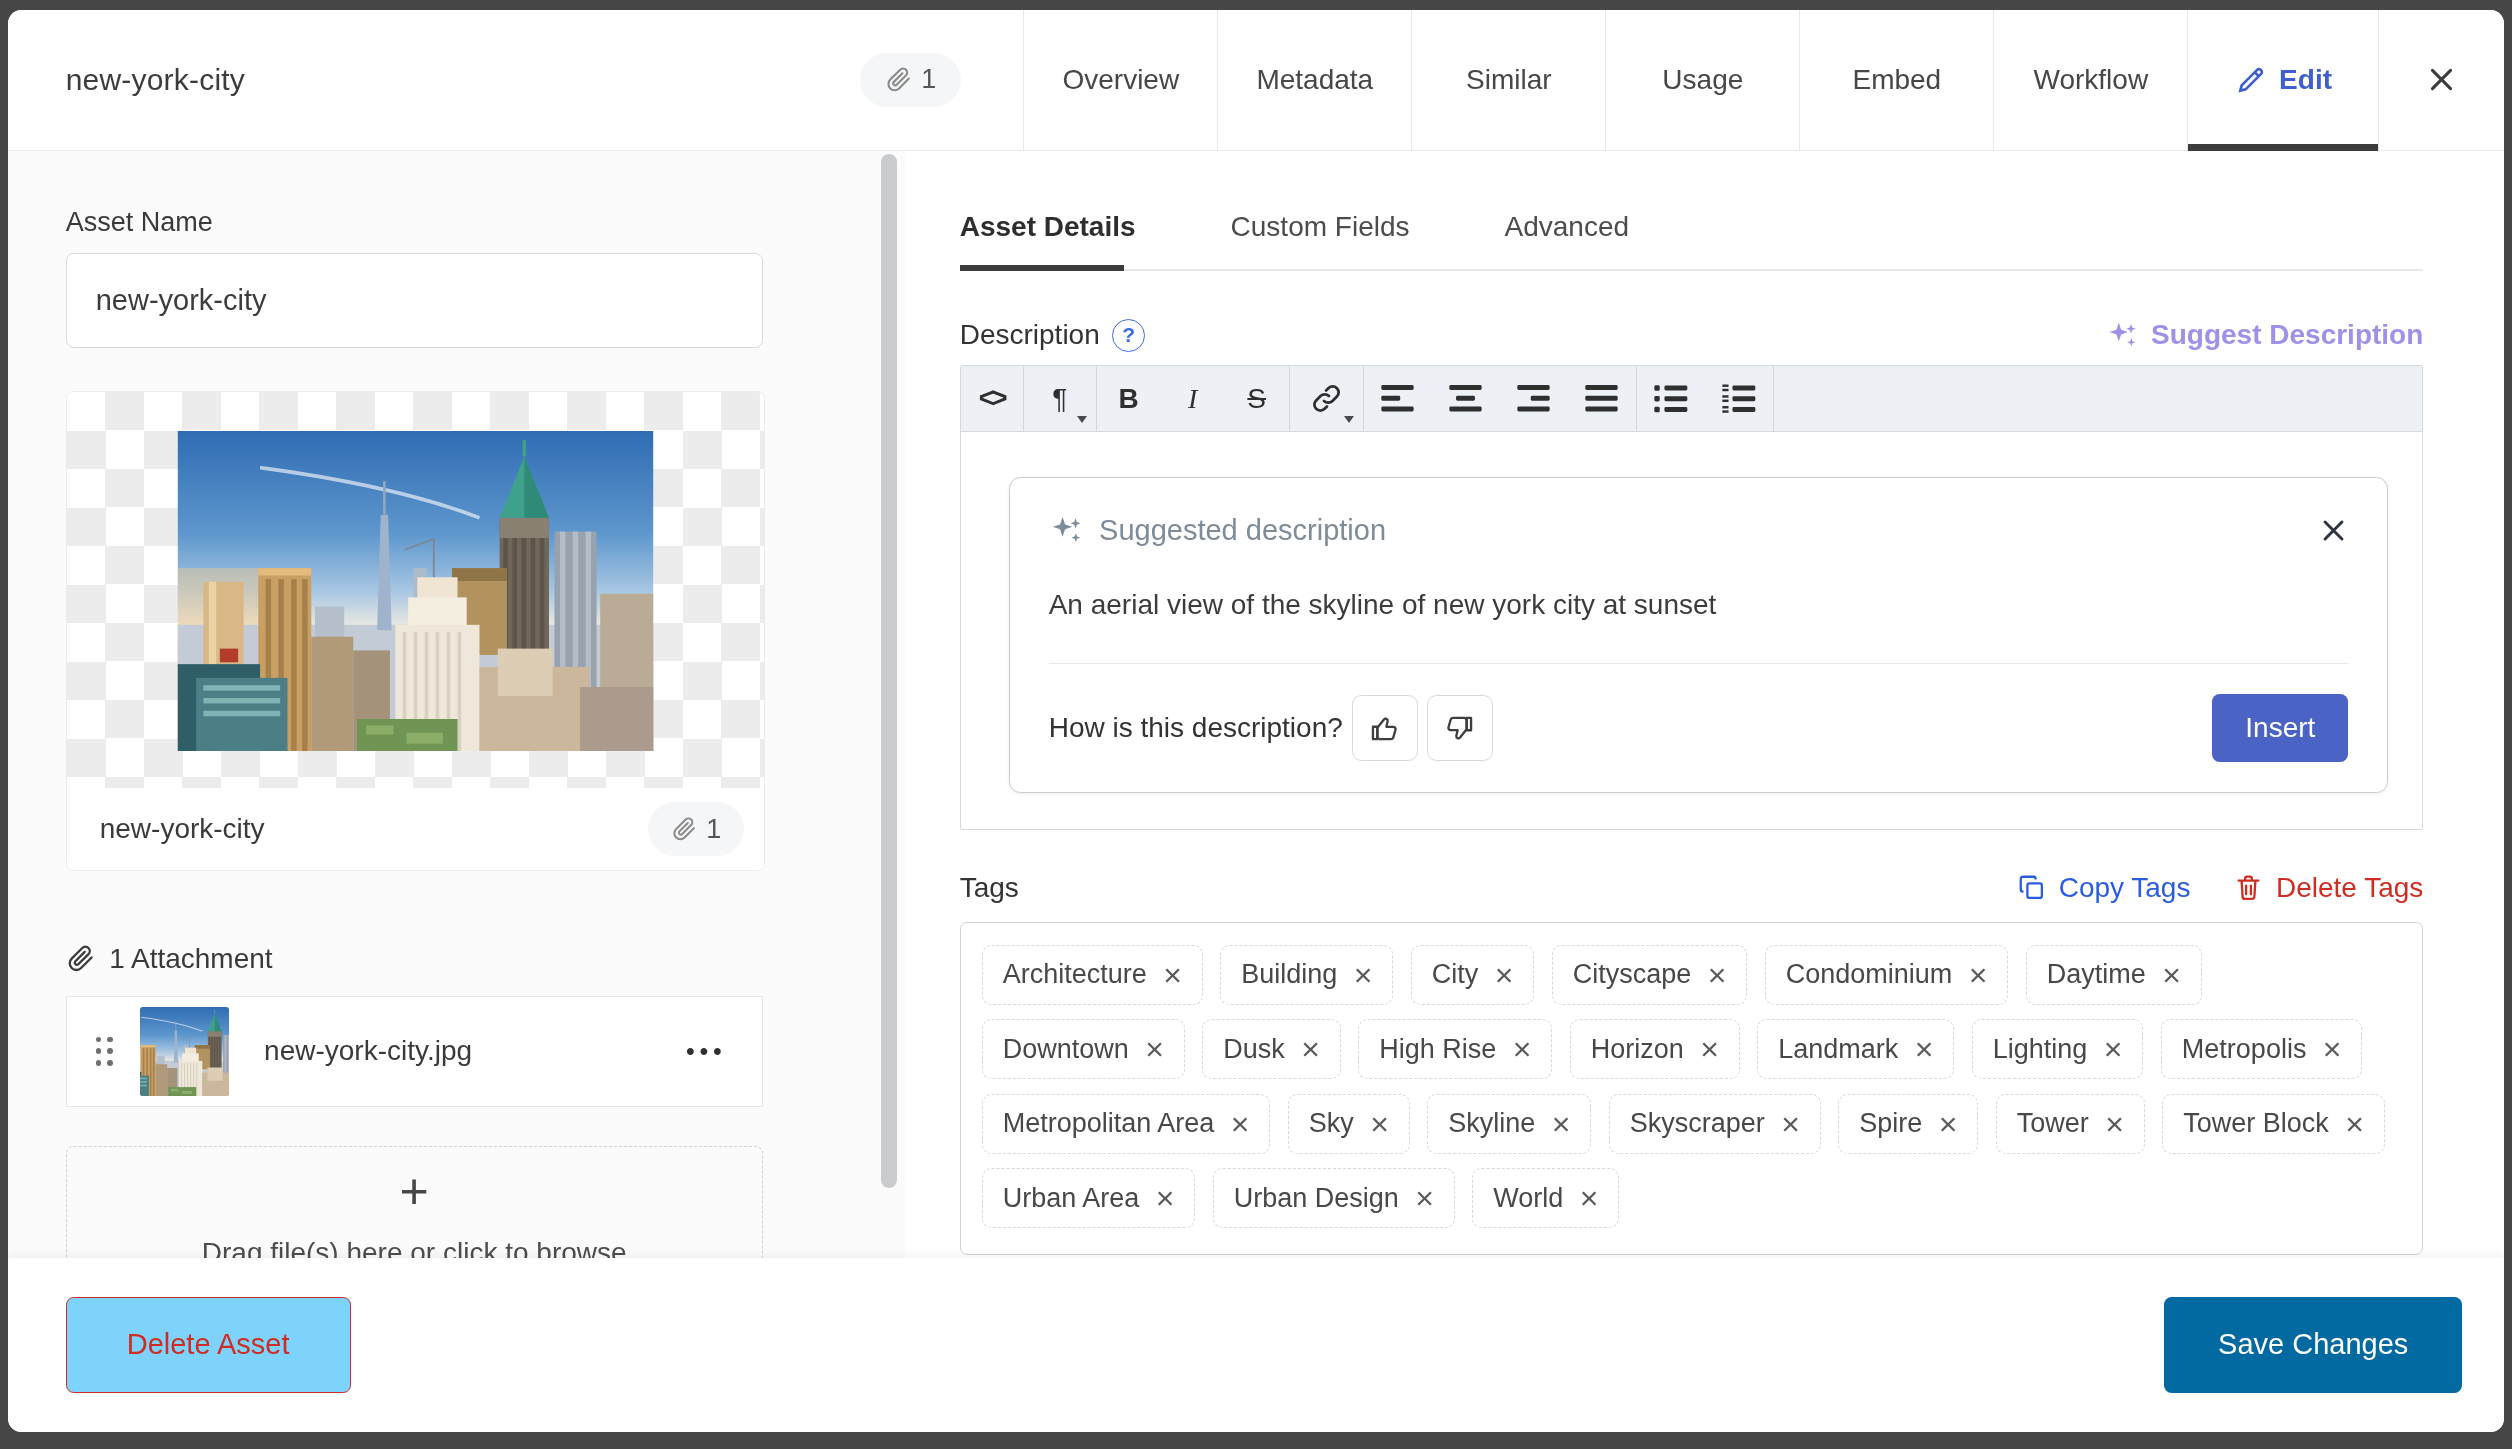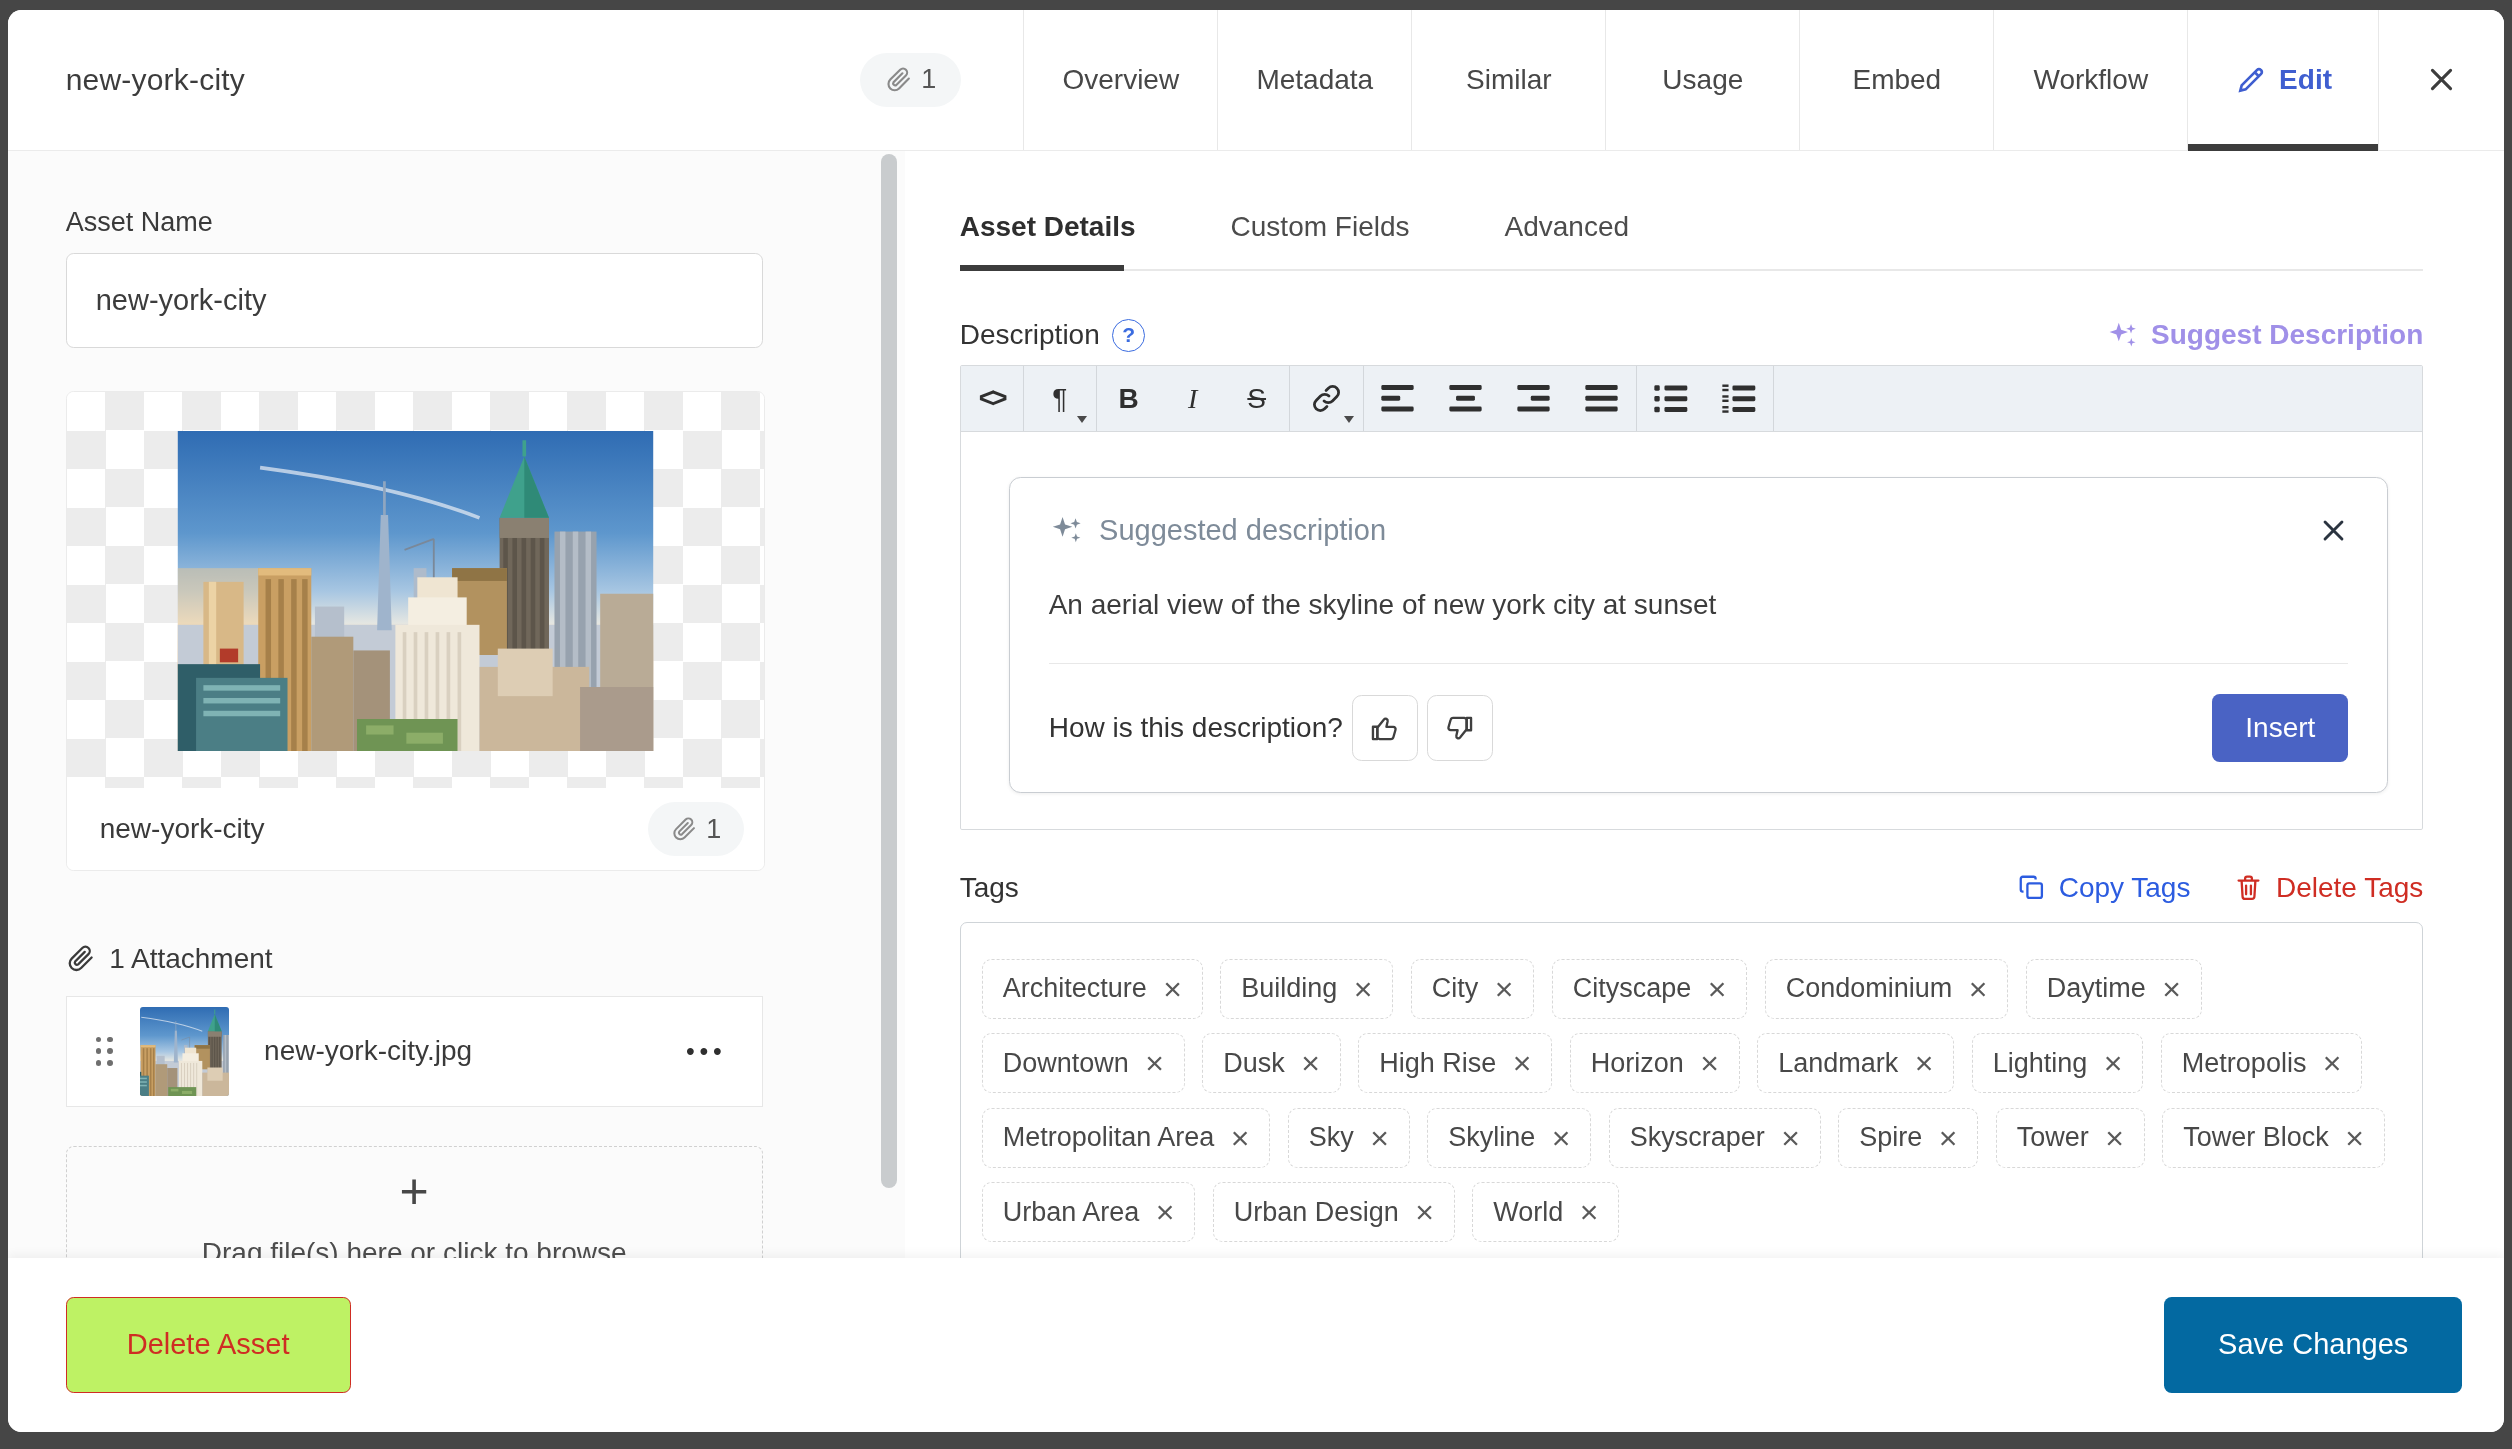--- a/index.html
+++ b/index.html
@@ -104,30 +104,30 @@
   .insert-btn{margin-left:auto;height:68px;padding:0 33px;background:#4a63c4;color:#fff;border:none;border-radius:7.7px;
     font-size:28px;font-family:inherit;cursor:pointer;}
   
   .tags-row{margin-top:37px;height:41px;display:flex;align-items:center;}
   .tags-label{font-size:28px;color:#333;}
   .tags-actions{margin-left:auto;display:flex;align-items:center;gap:44px;}
   .copy-tags{display:flex;align-items:center;gap:12.5px;color:#2c5ce0;font-size:28px;cursor:pointer;}
   .copy-tags svg{width:29px;height:29px;}
   .delete-tags{display:flex;align-items:center;gap:12.5px;color:#cf2d23;font-size:28px;cursor:pointer;}
   .delete-tags svg{width:29px;height:29px;}
-  .tagbox{margin-top:13.5px;border:1.9px solid #cfd4d8;border-radius:7px;padding:36px 21px;display:flex;flex-wrap:wrap;
+  .tagbox{margin-top:13.5px;border:1.9px solid #cfd4d8;border-radius:7px;padding:22px 21px;display:flex;flex-wrap:wrap;
     gap:14.5px 17.4px;box-sizing:border-box;min-height:333px;align-content:flex-start;background:#fff;}
   .chip{display:inline-flex;align-items:center;gap:16.4px;border:1.9px dashed #d8d8d8;border-radius:9.6px;height:60px;
     padding:0 20px;box-sizing:border-box;background:#fff;}
   .chip-label{font-size:27px;color:#484848;}
   .chip-x{font-size:32px;color:#5a5a5a;line-height:1;cursor:pointer;}
   
   .footer{flex:0 0 174px;background:#fff;display:flex;align-items:center;padding:0 42px 0 58px;
     box-shadow:0 -3.9px 9.6px rgba(0,0,0,.05);position:relative;z-index:2;}
-  .delete-asset{height:96px;padding:0 60px;border:1.9px solid #cf2d23;color:#cf2d23;background:#bef264;border-radius:7.7px;
+  .delete-asset{height:96px;padding:0 60px;border:1.9px solid #cf2d23;color:#cf2d23;background:#7dd3fc;border-radius:7.7px;
     font-size:29px;font-family:inherit;cursor:pointer;}
   .save-changes{margin-left:auto;height:96px;padding:0 54px;background:#0369a1;color:#fff;border:none;border-radius:7.7px;
     font-size:29px;font-family:inherit;cursor:not-allowed;}
   .hidden-defs{position:absolute;width:0;height:0;overflow:hidden;}
 </style>
 </head>
 <body>
 
 <svg class="hidden-defs" aria-hidden="true">
   <defs>

